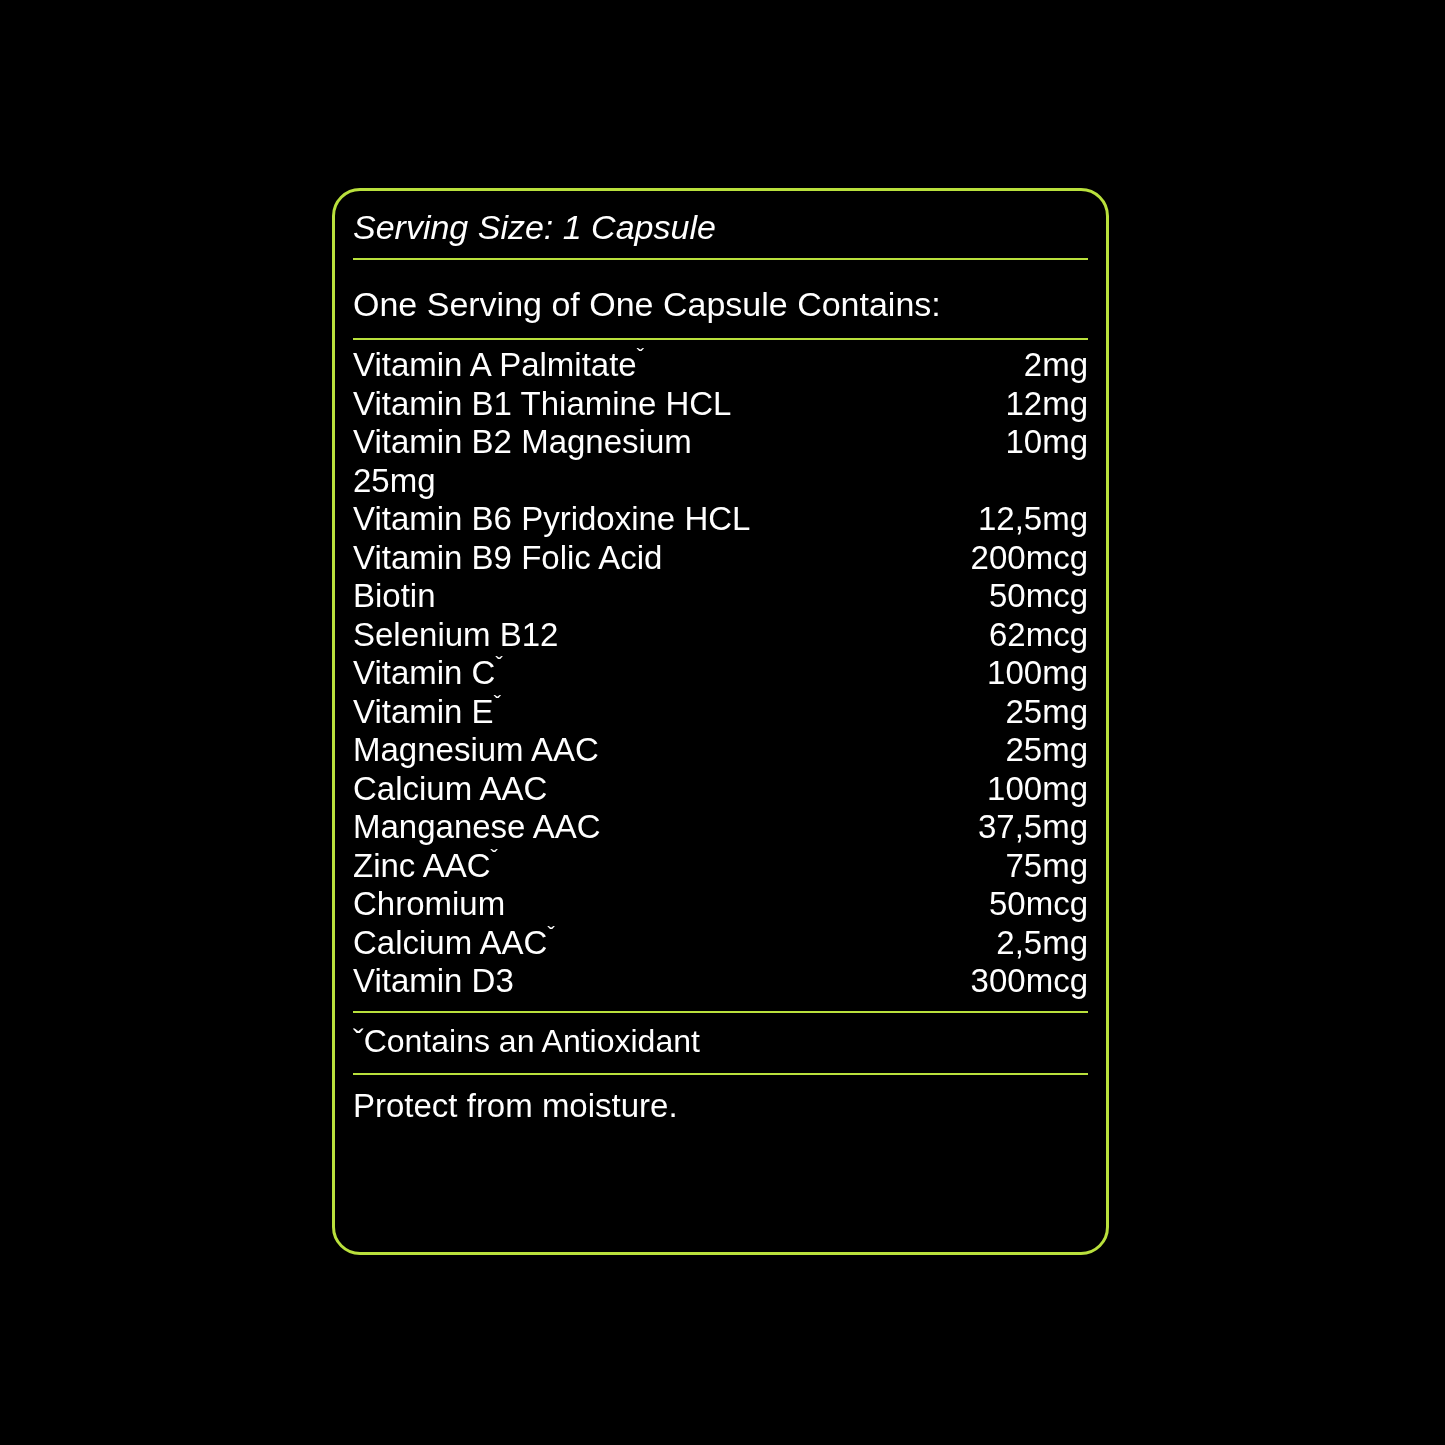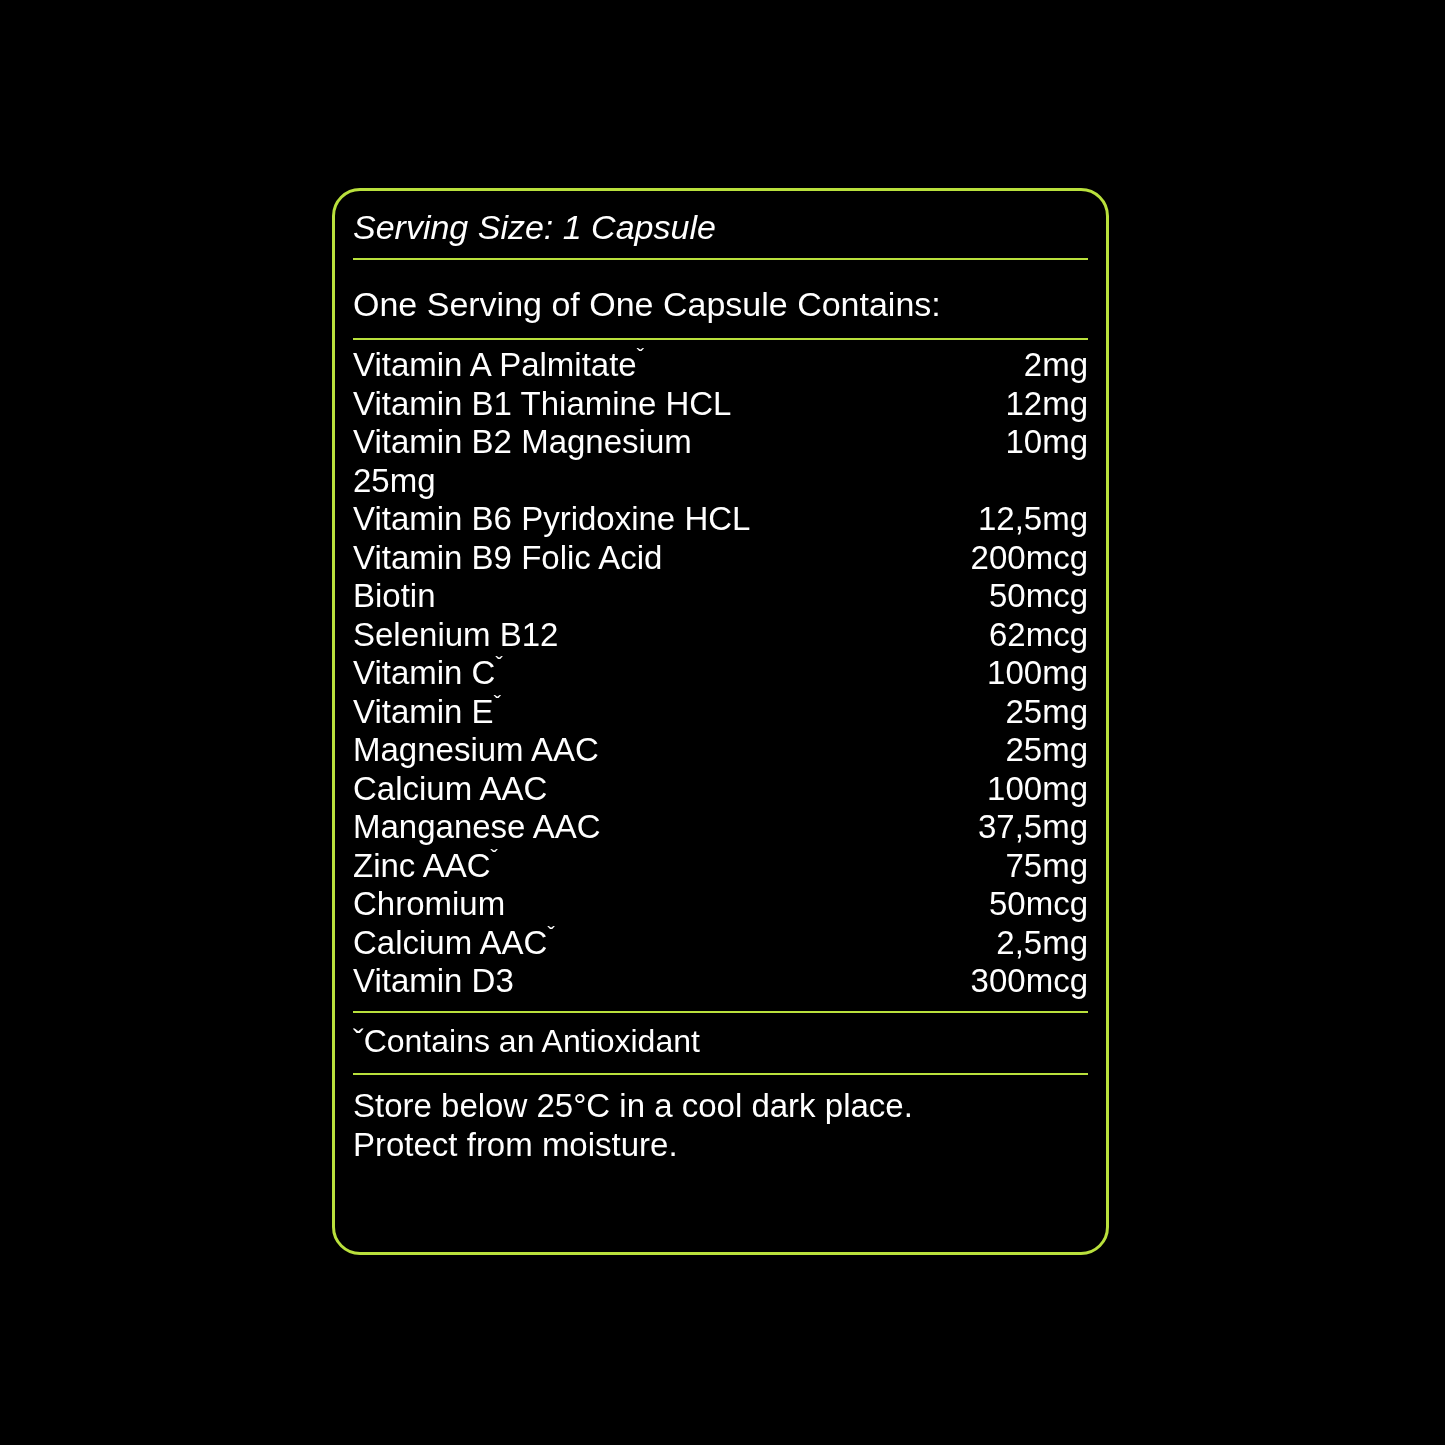--- a/index.html
+++ b/index.html
@@ -176,18 +176,17 @@
       </div>
     </div>
 
     <div class="rule"></div>
 
     <div class="antiox">ˇContains an Antioxidant</div>
 
     <div class="rule"></div>
 
     <div class="warnings">
-      <div class="warn-line">Store below 25°C in a cool dark place.</div>
       <div class="warn-line">Protect from moisture.</div>
     </div>
 
   </div>
 </div>
 
 </body></html>

